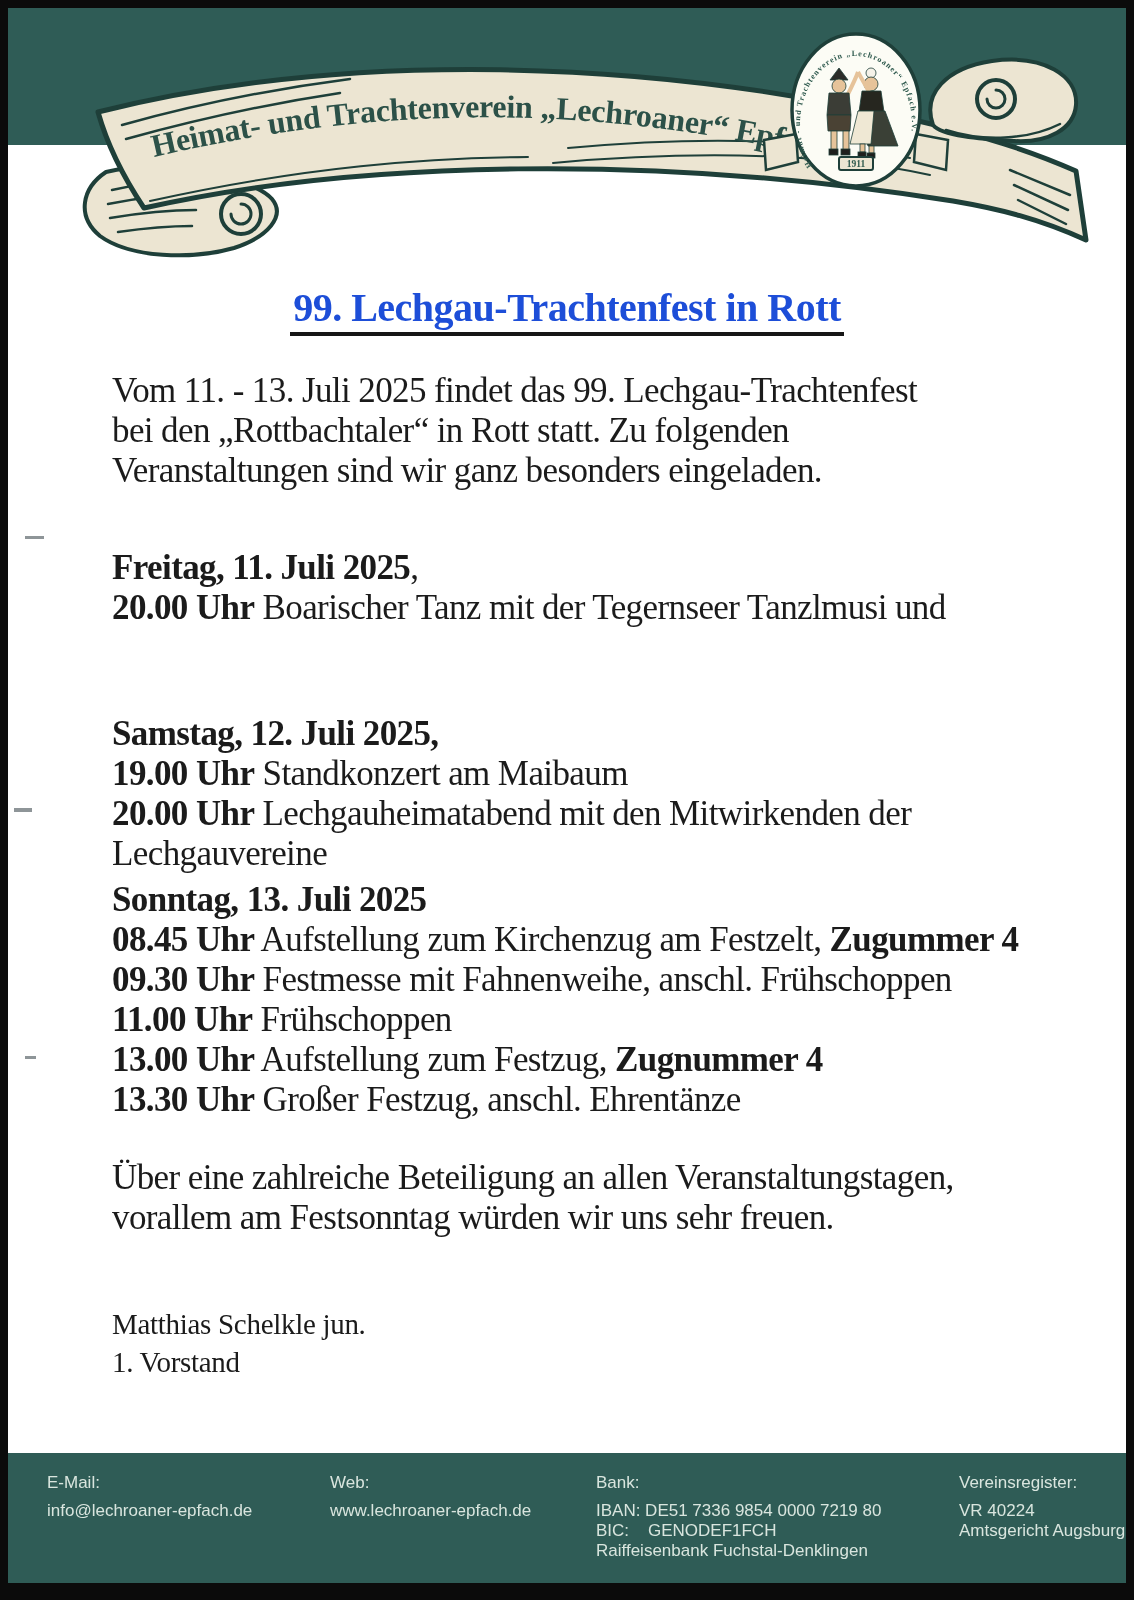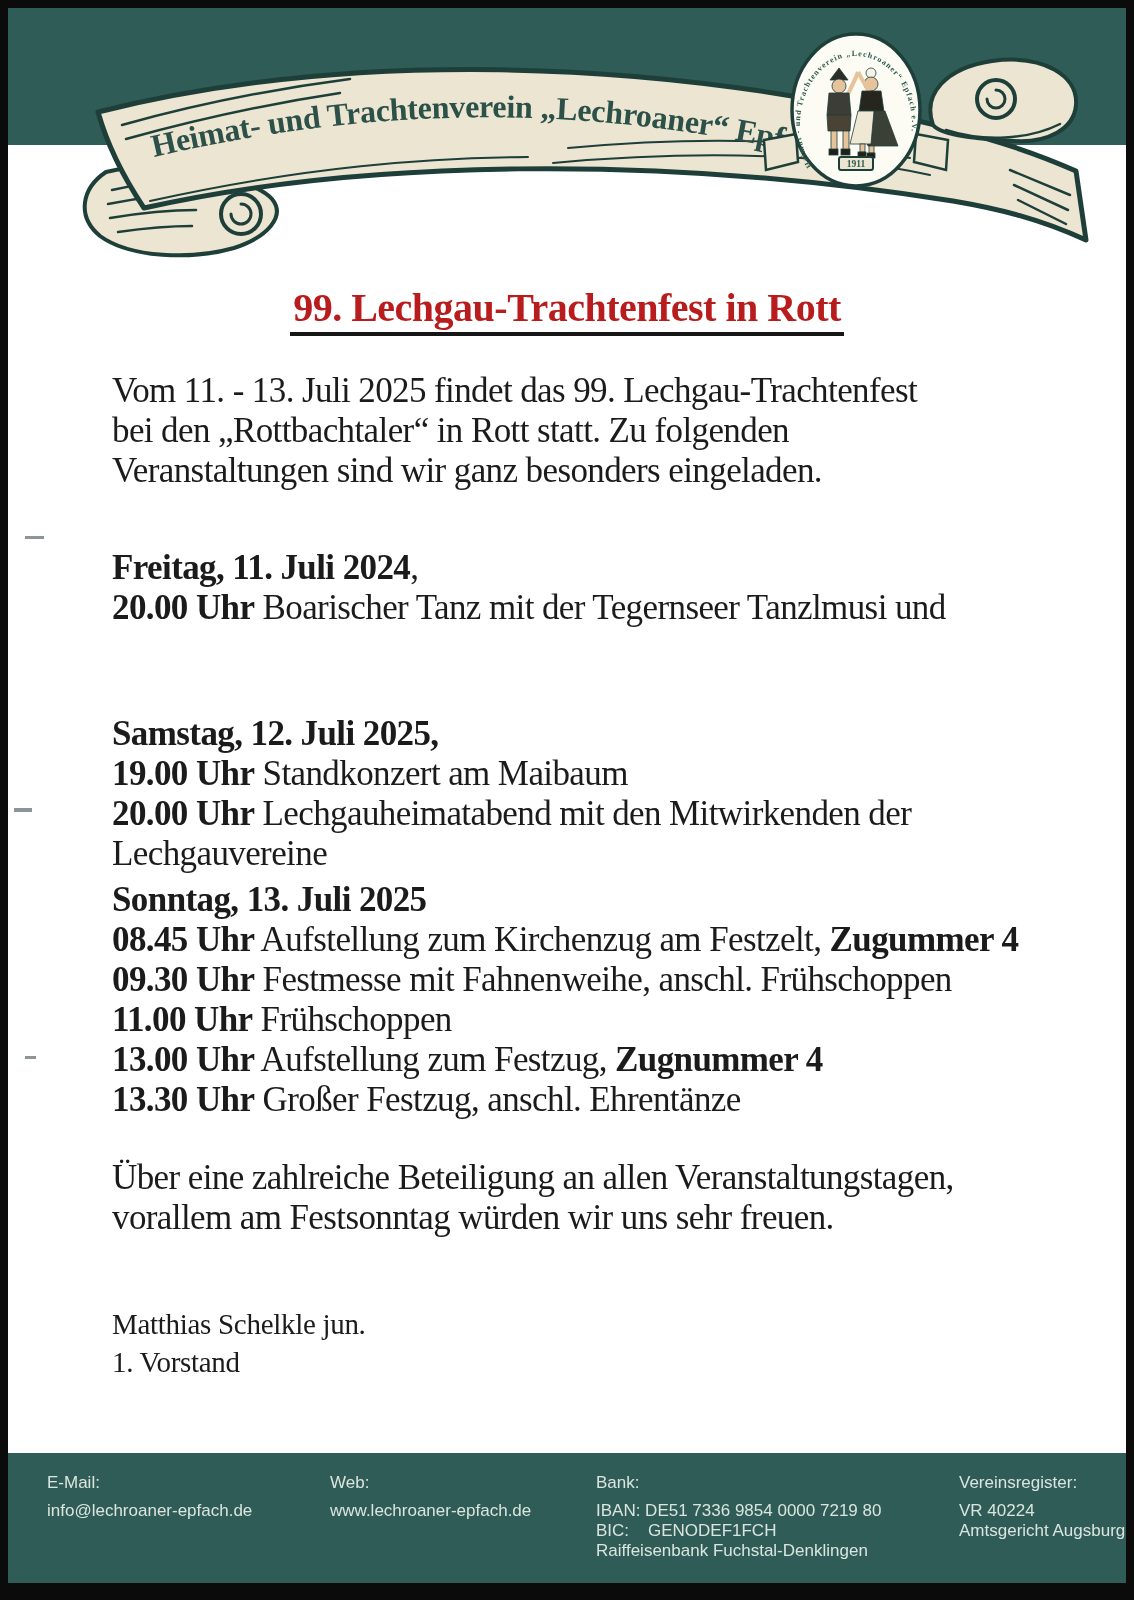--- a/index.html
+++ b/index.html
@@ -15,21 +15,21 @@
   .hdr{position:absolute;top:0;left:0;}
   .svgserif{font-family:"Liberation Serif", serif;}
   
   .o{stroke:var(--outline);}
   .cr{fill:var(--cream);}
   .nf{fill:none;}
   .badge{fill:#FCFCF5;}
   
   .title{
     position:absolute;top:278px;left:0;width:100%;text-align:center;
-    font-size:40px;font-weight:bold;color:#b91c1c;letter-spacing:-0.5px;line-height:44px;
+    font-size:40px;font-weight:bold;color:#1d4ed8;letter-spacing:-0.5px;line-height:44px;
   }
   .title span{display:inline-block;border-bottom:4px solid #161616;padding:0 3px 2px;}
   
   .tblock{
     position:absolute;left:104px;font-size:35px;letter-spacing:-0.6px;
     line-height:40px;color:var(--ink,#1B1B1B);white-space:nowrap;
   }
   .tblock .b{font-weight:bold;}
   #intro{top:363px;}
   .sec0{top:540px;}
@@ -148,21 +148,21 @@
   </div>
 
   <div class="tblock" id="intro">
       <div>Vom 11. - 13. Juli 2025 findet das 99. Lechgau-Trachtenfest</div>
       <div>bei den „Rottbachtaler“ in Rott statt. Zu folgenden</div>
       <div>Veranstaltungen sind wir ganz besonders eingeladen.</div>
     </div>
 
   <div id="sections-host">
       <div class="tblock sec0">
-        <div><span class="b">Freitag, 11. Juli 2024</span><span>,</span></div>
+        <div><span class="b">Freitag, 11. Juli 2025</span><span>,</span></div>
         <div><span class="b">20.00 Uhr</span><span> Boarischer Tanz mit der Tegernseer Tanzlmusi und</span></div>
       </div>
       <div class="tblock sec1">
         <div><span class="b">Samstag, 12. Juli 2025,</span></div>
         <div><span class="b">19.00 Uhr</span><span> Standkonzert am Maibaum</span></div>
         <div><span class="b">20.00 Uhr</span><span> Lechgauheimatabend mit den Mitwirkenden der</span></div>
         <div><span>Lechgauvereine</span></div>
       </div>
       <div class="tblock sec2">
         <div><span class="b">Sonntag, 13. Juli 2025</span></div>

